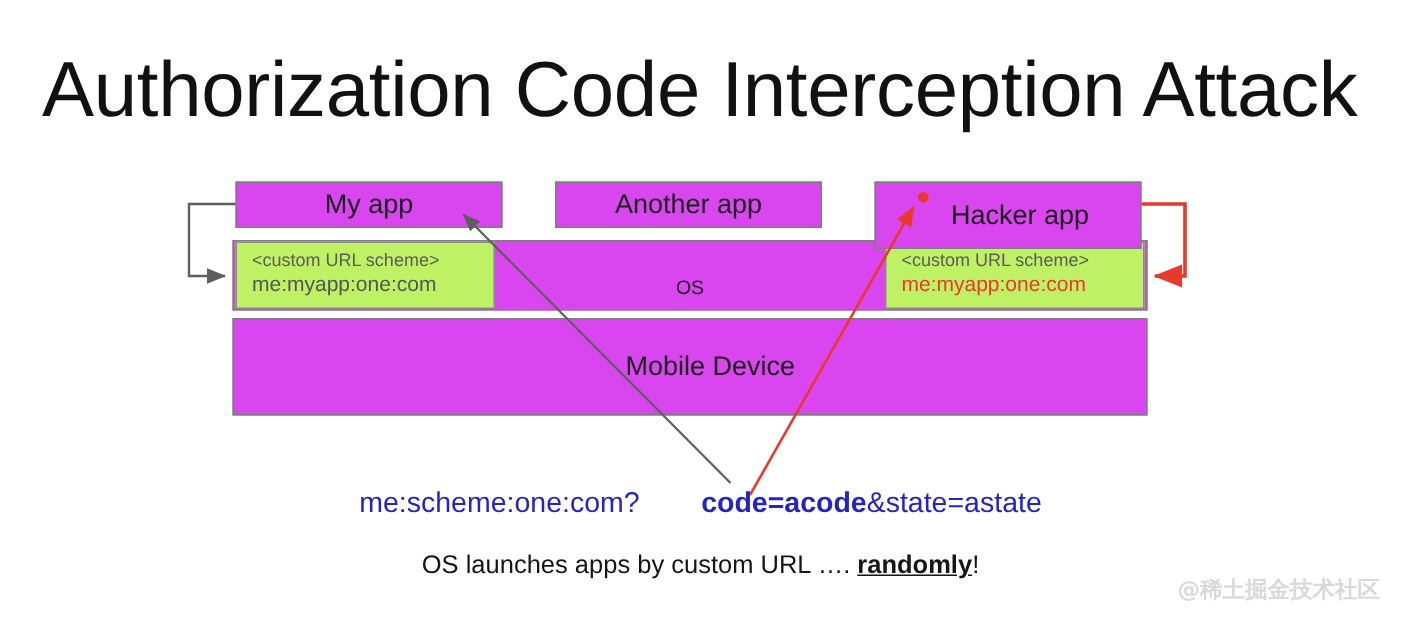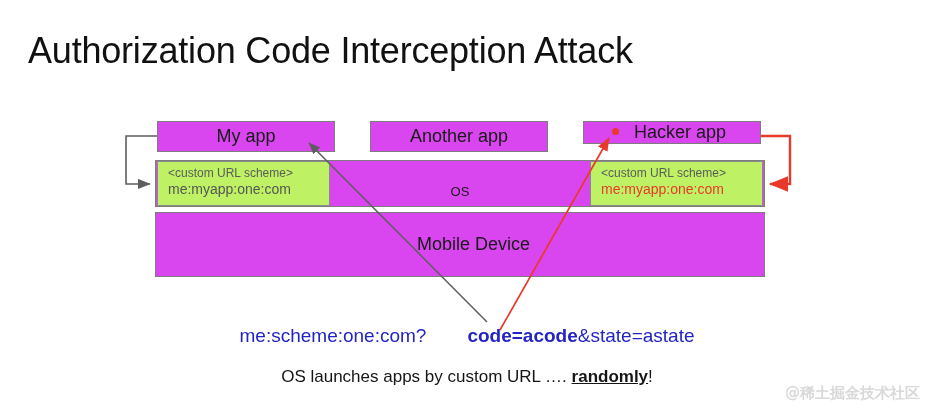--- a/index.html
+++ b/index.html
@@ -8,21 +8,21 @@
     background:#ffffff;
     font-family:"Liberation Sans", sans-serif;
     overflow:hidden;
     position:relative;
   }
   #stage{position:absolute;left:0;top:0;width:934px;height:411px;}
 
   
   .title{
     position:absolute;left:28px;top:30px;
-    font-size:36px;
+    font-size:52px;
     color:#111111;
     letter-spacing:-0.2px;
     white-space:nowrap;
     font-weight:400;
   }
 
   
   .box{
     position:absolute;
     background:#d946ef;
@@ -34,21 +34,21 @@
   }
   .box-label{
     font-size:18px;
     color:#1a1a1a;
     white-space:nowrap;
   }
 
   
   #app-my{left:157px;top:121px;width:178px;height:31px;}
   #app-another{left:370px;top:121px;width:178px;height:31px;justify-content:center;}
-  #app-hacker{left:583px;top:121px;width:178px;height:23px;}
+  #app-hacker{left:583px;top:121px;width:178px;height:45px;}
   #app-hacker .box-label{padding-left:16px;}
 
   .red-dot{
     position:absolute;
     left:28px;top:6px;
     width:7px;height:7px;border-radius:50%;
     background:#e8392a;
   }
 
   

